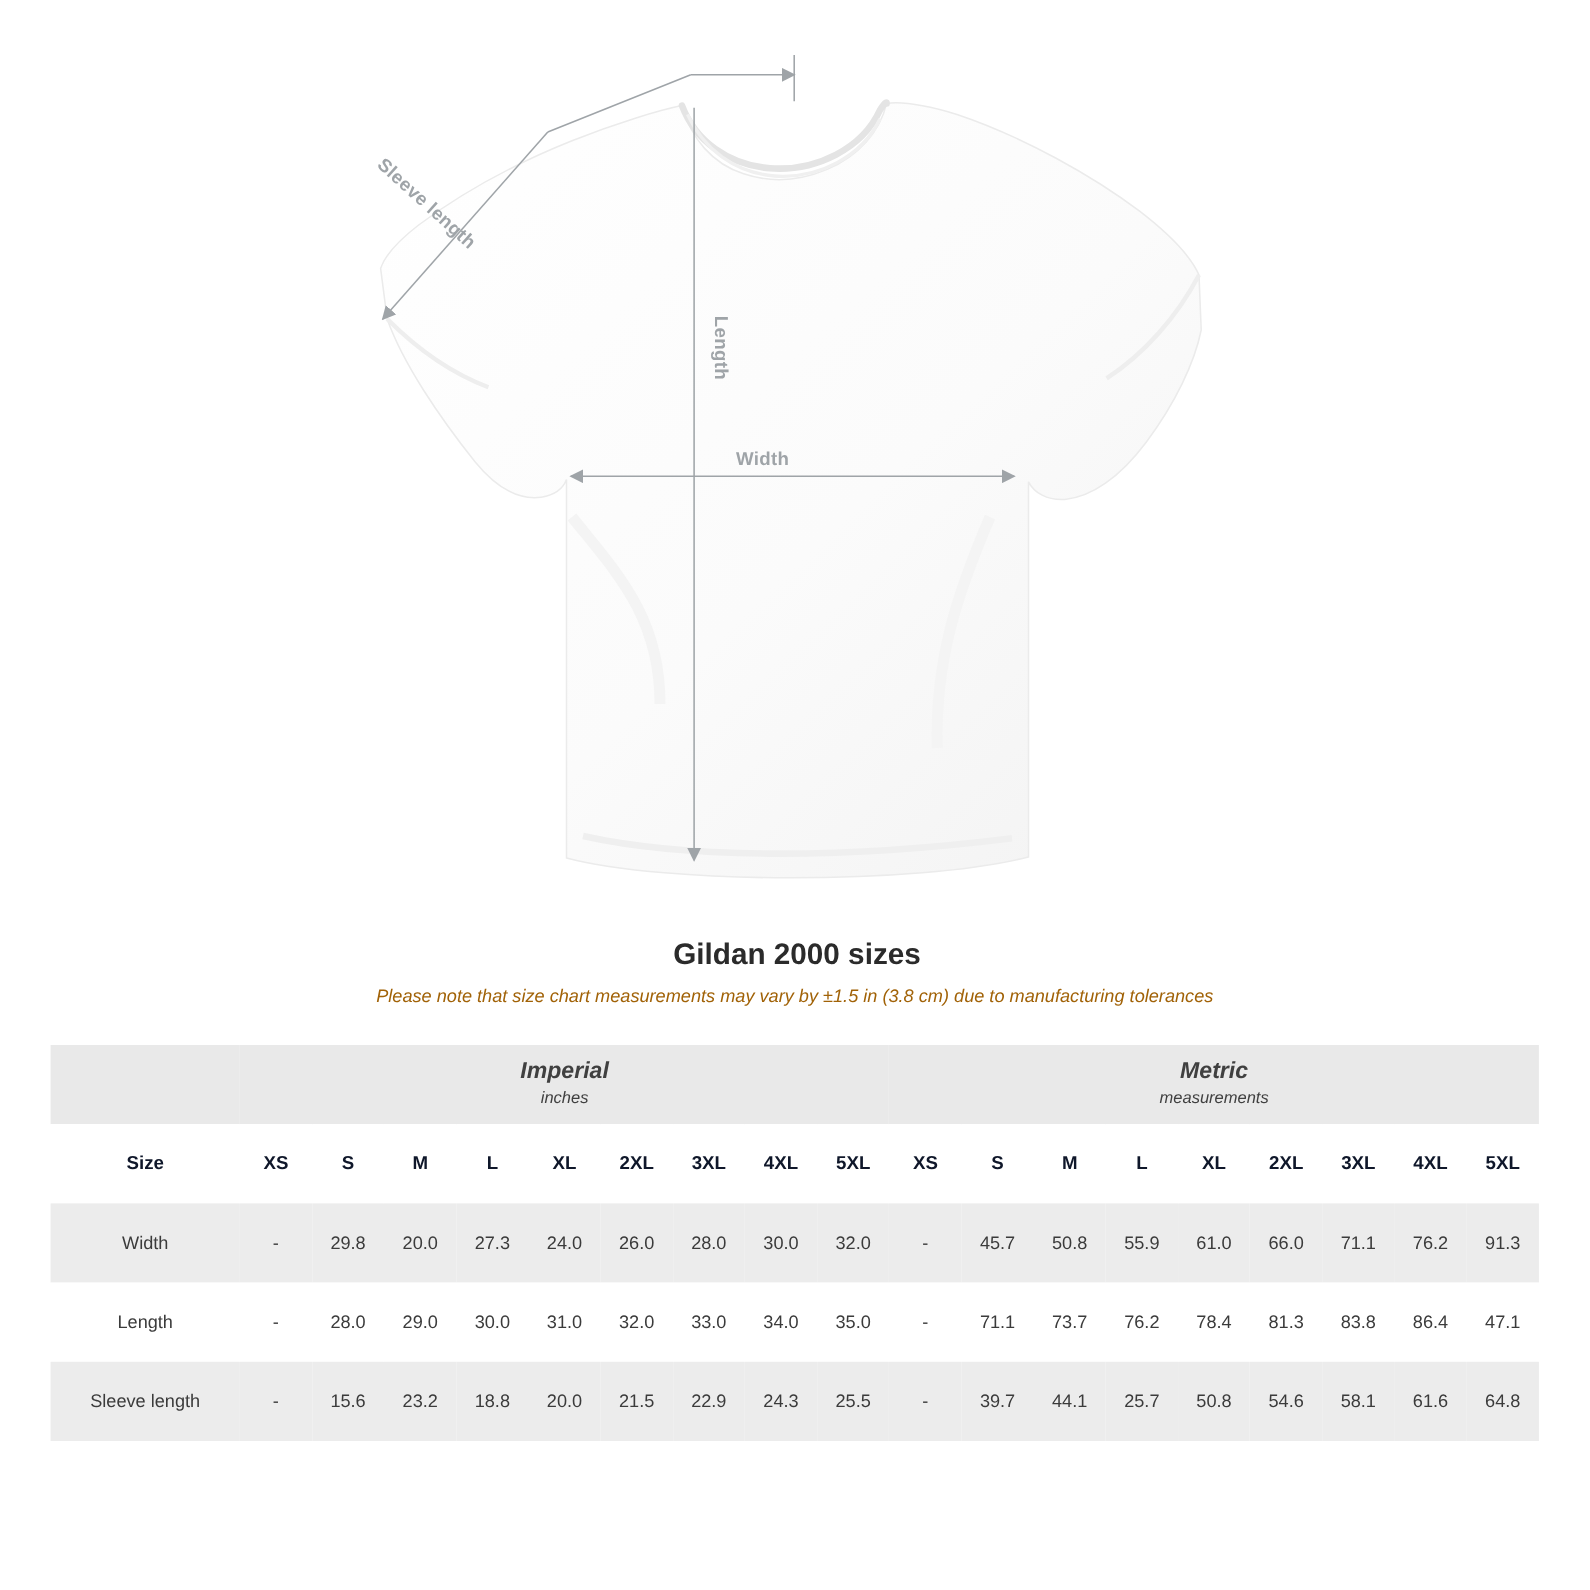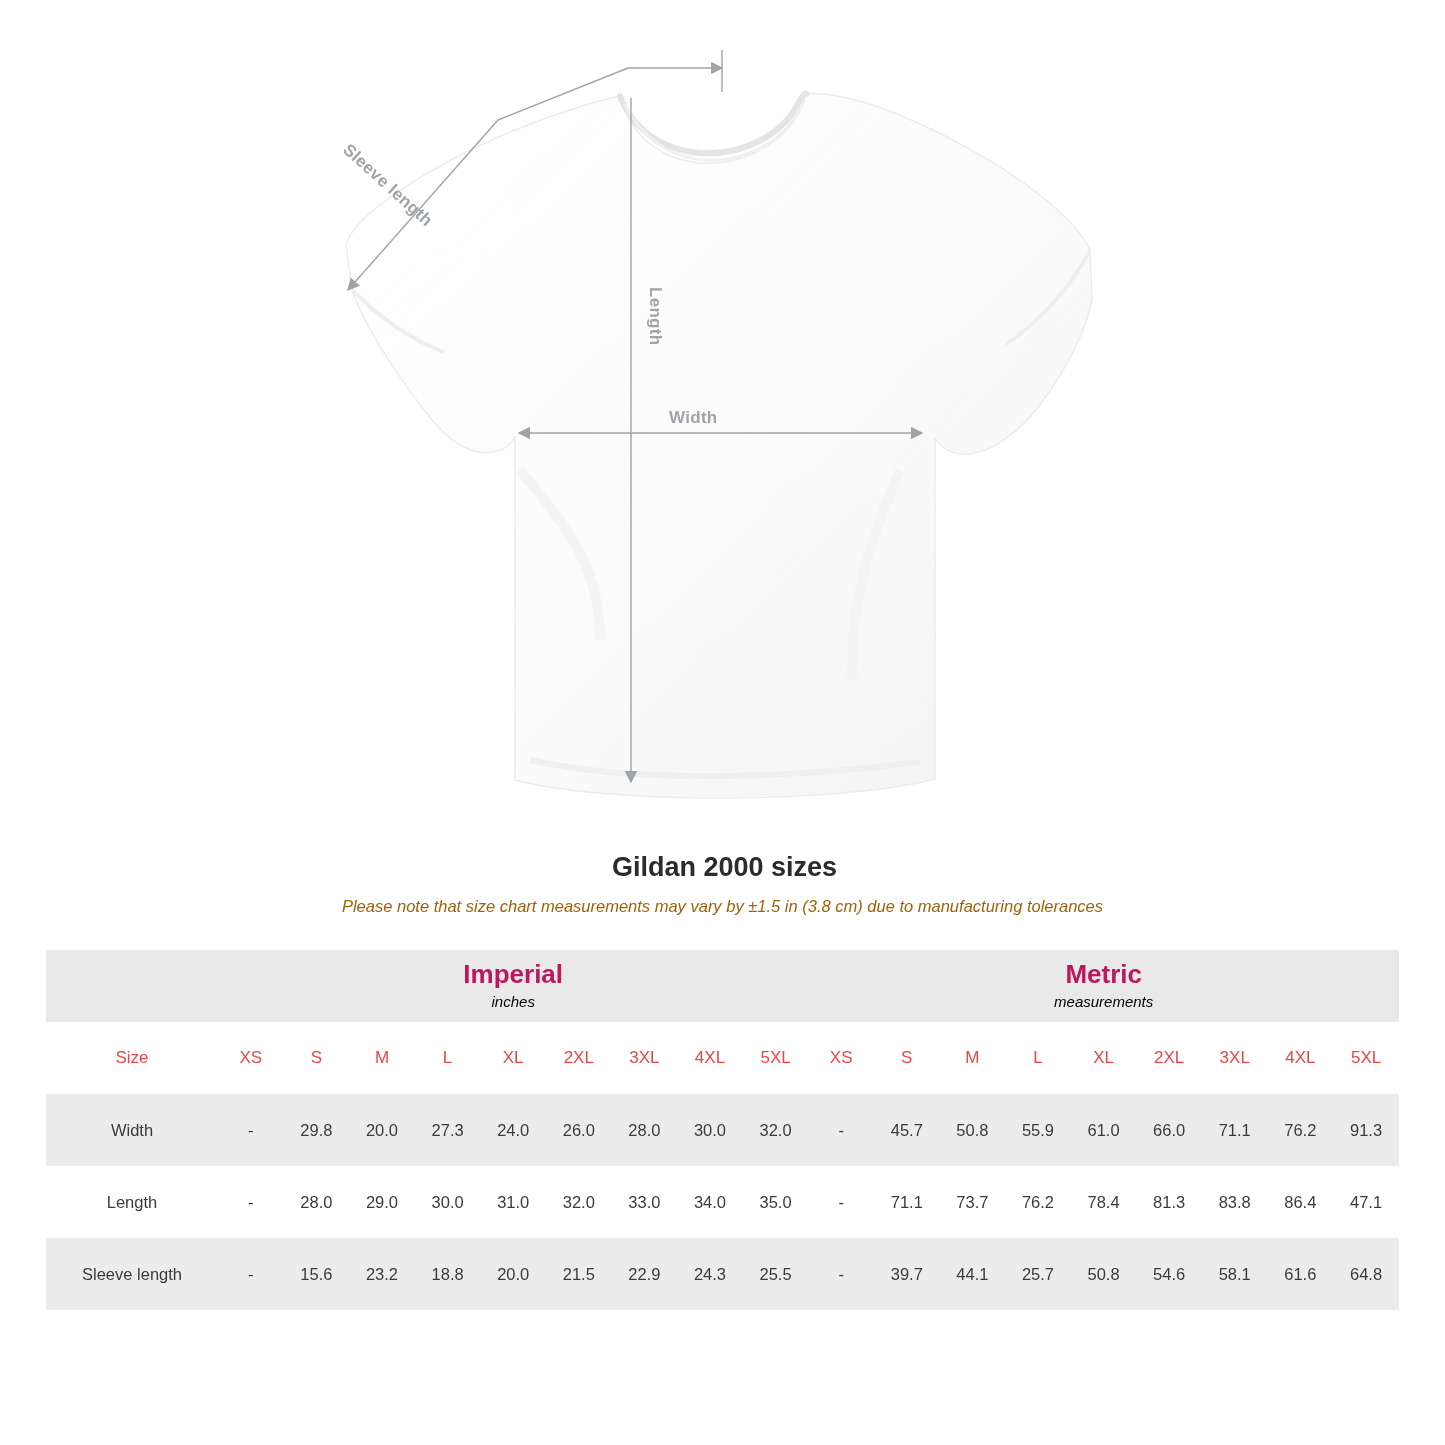--- a/index.html
+++ b/index.html
@@ -92,36 +92,37 @@
     font-weight: normal;
     padding: 0;
     height: 72px;
     border: none;
   }
   .unit-head {
     background: #e9e9e9;
     height: 110px;
   }
   .unit-name {
-    font-size: 26px;
-    font-weight: bold;
-    color: #be185d;
+    font-size: 21px;
+    font-style: italic;
+    font-weight: bold;
+    color: #404040;
     line-height: 1.25;
   }
   .unit-sub {
     font-size: 15px;
     font-style: italic;
-    color: #000000;
+    color: #404040;
     line-height: 1.6;
   }
   tr.row-header td {
     background: #ffffff;
-    font-weight: normal;
+    font-weight: bold;
     font-size: 17px;
-    color: #ef4444;
+    color: #0f172a;
   }
   tr.row-odd td {
     background: #ececec;
   }
   tr.row-even td {
     background: #ffffff;
   }
   td.row-label {
     font-weight: bold;
     font-size: 17px;

